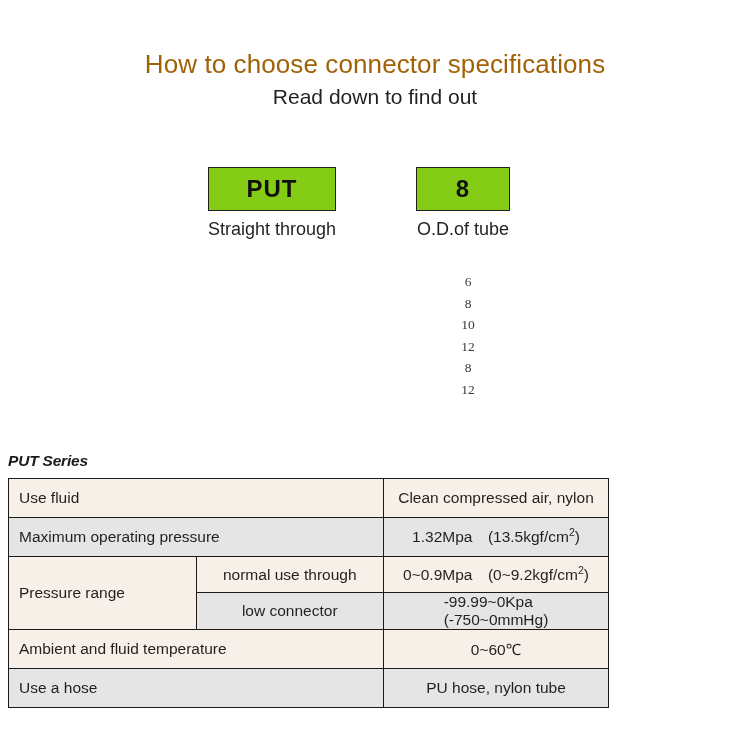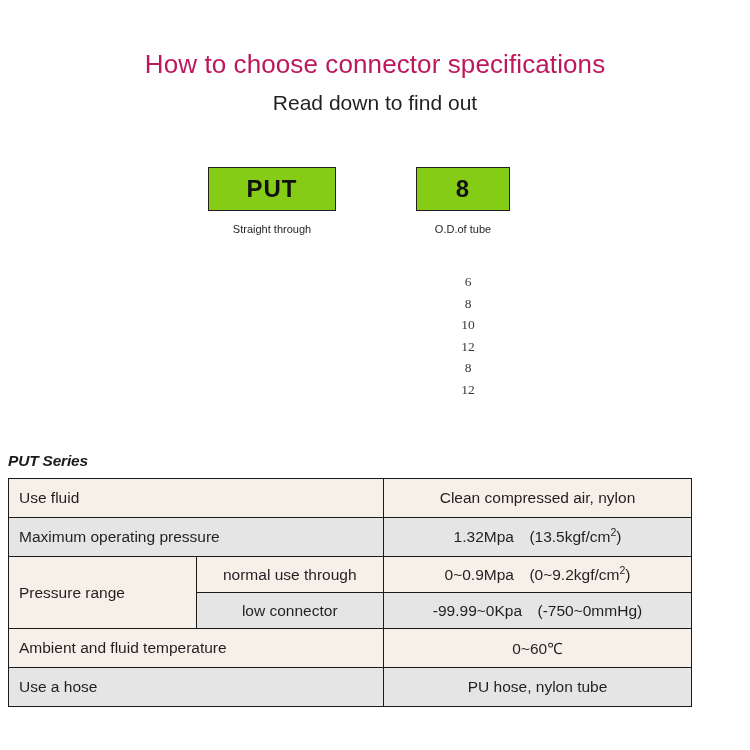--- a/index.html
+++ b/index.html
@@ -18,28 +18,28 @@
 
   
   #main-title {
     position: absolute;
     left: 0;
     top: 48px;
     width: 750px;
     text-align: center;
     font-size: 26px;
     line-height: 32px;
-    color: #be185d;
+    color: #a16207;
     letter-spacing: 0.1px;
     white-space: nowrap;
   }
   #sub-title {
     position: absolute;
     left: 0;
-    top: 90px;
+    top: 84px;
     width: 750px;
     text-align: center;
     font-size: 21px;
     line-height: 26px;
     color: #231f20;
     white-space: nowrap;
   }
 
   
   .code-box {
@@ -51,21 +51,21 @@
     align-items: center;
     justify-content: center;
     font-weight: bold;
     font-size: 24px;
     letter-spacing: 1px;
     color: #111111;
   }
   .box-caption {
     position: absolute;
     text-align: center;
-    font-size: 11px;
+    font-size: 18px;
     line-height: 15px;
     color: #231f20;
     white-space: nowrap;
   }
 
   #series-box   { left: 208px; top: 167px; width: 128px; height: 44px; }
   #series-cap   { left: 192px; top: 222px; width: 160px; }
   #size-box     { left: 416px; top: 167px; width: 94px;  height: 44px; }
   #size-cap     { left: 406px; top: 222px; width: 114px; }
 
@@ -94,21 +94,21 @@
     color: #1a1a1a;
     letter-spacing: -0.2px;
     white-space: nowrap;
     font-style: italic;
   }
 
   #spec-table {
     position: absolute;
     left: 8px;
     top: 478px;
-    width: 684px;
+    width: 601px;
     border-collapse: collapse;
     table-layout: fixed;
     padding-left: 9px;
   }
   #spec-table td {
     border: 1.4px solid #1a1a1a;
     padding: 0 10px;
     font-size: 15.5px;
     color: #231f20;
     background: #e5e5e5;

